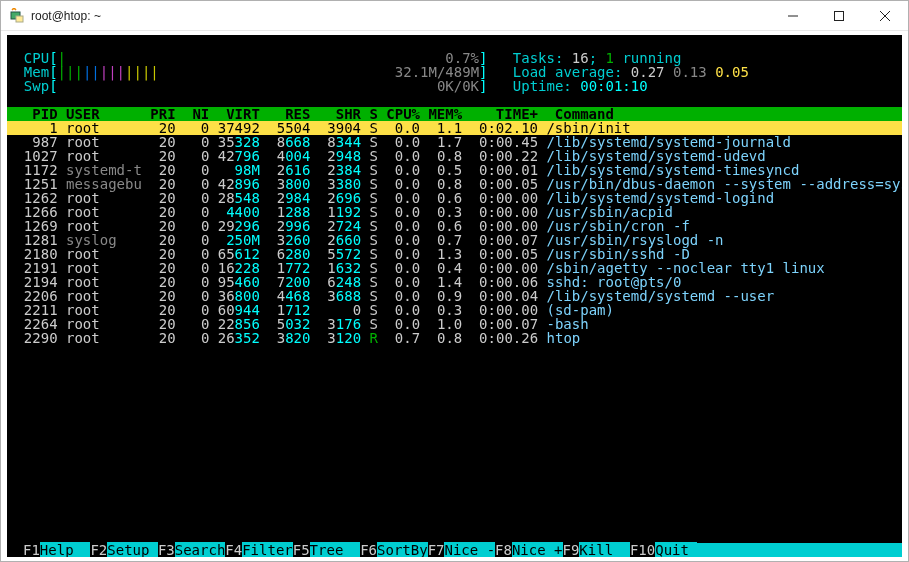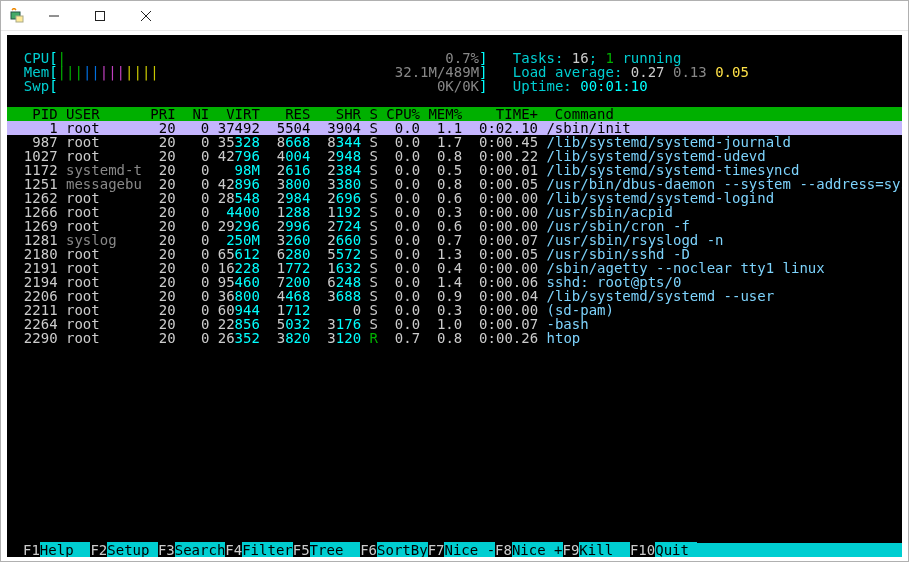--- a/index.html
+++ b/index.html
@@ -61,22 +61,22 @@
     overflow: hidden;
     white-space: pre;
   }
   .row { height: 14px; }
   .cyan { color: #00CED1; }
   .cyanb { color: #00FFFF; }
   .dk { color: #fde047; }
   .grey { color: #888; }
   .gr { color: #00b000; }
   .cmd { color: #7dd3fc; }
-  .bgcyan { background: #c4b5fd; color: #000; display: inline-block; }
-  .header-row { background: #00b000; color: #000; display:inline-block; width:100%; }
+  .bgcyan { background: #fde047; color: #000; display: inline-block; }
+  .header-row { background: #00b000; color: #000; display:inline-block; width:100%;font-weight:bold; }
   .footer { position:absolute; bottom:0; left:16px; right:0; }
   .flabel { background:#00CED1; color:#000; }
   .fkey { color:#ccc; background:#000; }
   .footer-line { display:inline-block; width:100%; background:#00CED1; color:#000;}
   .memEB { color: #00b000; }
   .memB  { color: #0070e0; }
   .memP  { color: #c040c0; }
   .memY  { color: #c8c800; }
 </style>
 </head>
@@ -84,20 +84,21 @@
 
 <div class="window">
   <div class="titlebar">
     <span class="titlebar-icon">
       <svg viewBox="0 0 16 16" width="16" height="16">
         <rect x="2" y="4" width="9" height="7" fill="#4a6" stroke="#254" stroke-width="1"></rect>
         <rect x="7" y="8" width="7" height="6" fill="#ffeb99" stroke="#aa8" stroke-width="1"></rect>
         <path d="M3 2 L5 0 L7 2" fill="none" stroke="#e80" stroke-width="1.5"></path>
       </svg>
     </span>
+    <span class="titlebar-title">root@htop: ~</span>
     <div class="win-controls">
       <div class="win-btn">
         <svg width="10" height="10">
             <path d="M0 5 H10"></path>
           </svg>
       </div>
       <div class="win-btn">
         <svg width="10" height="10">
             <rect x="0.5" y="0.5" width="9" height="9"></rect>
           </svg>

